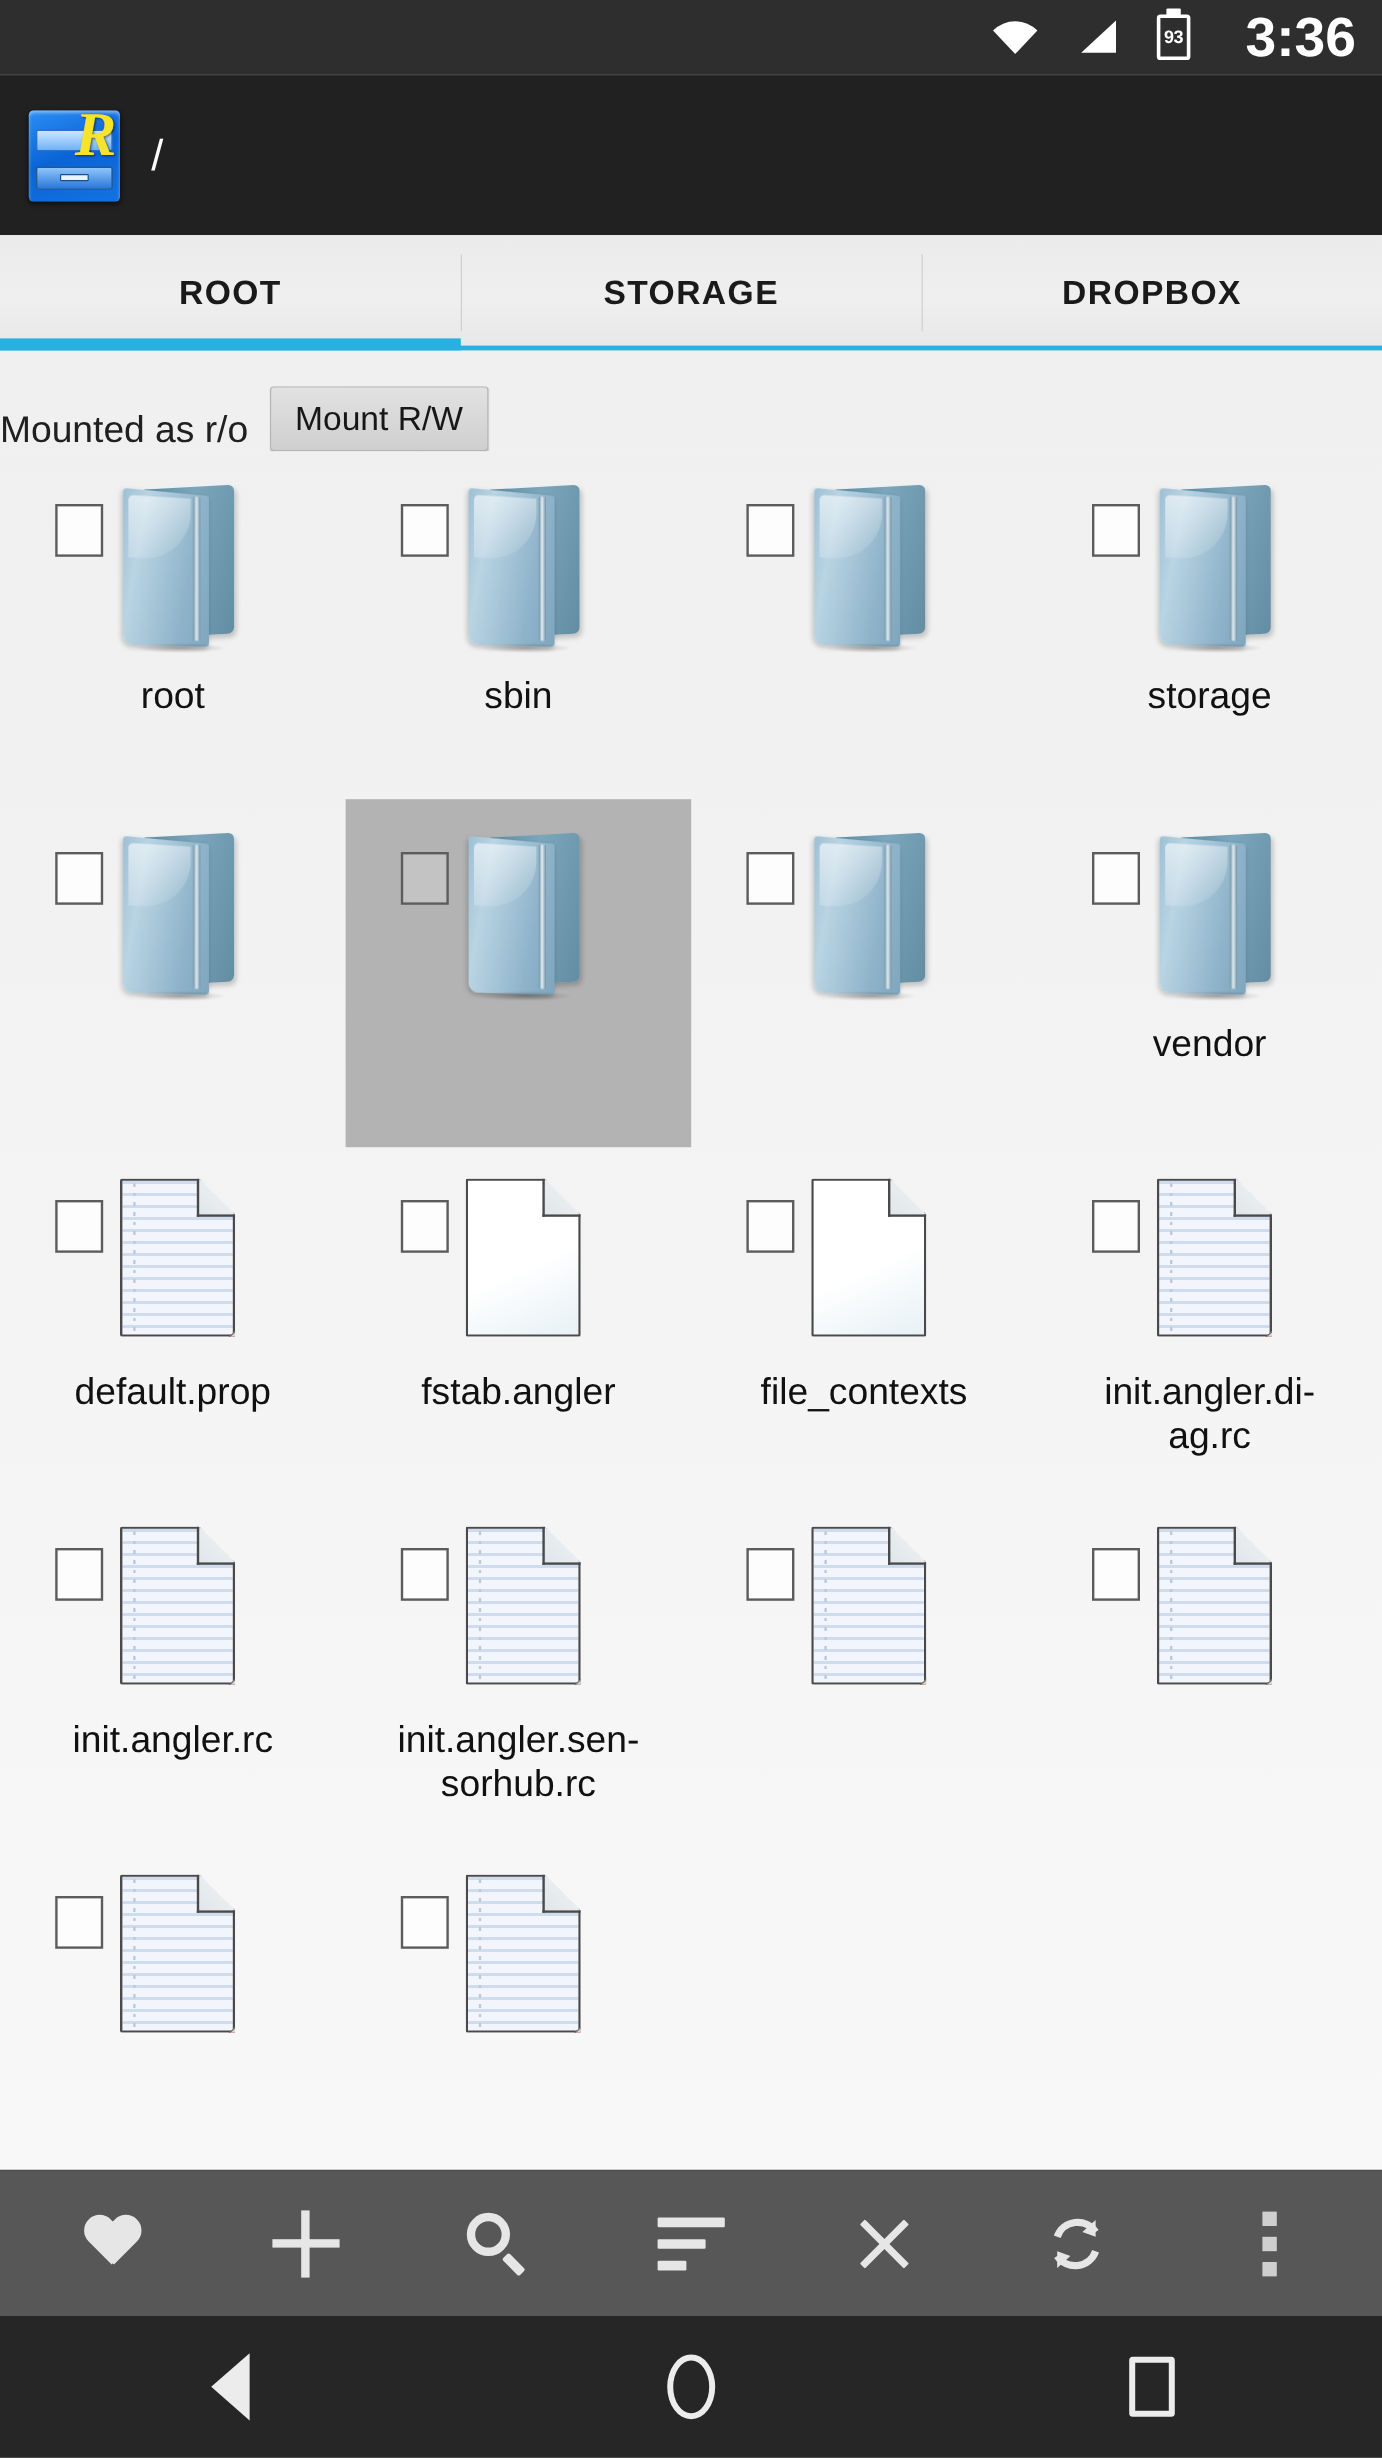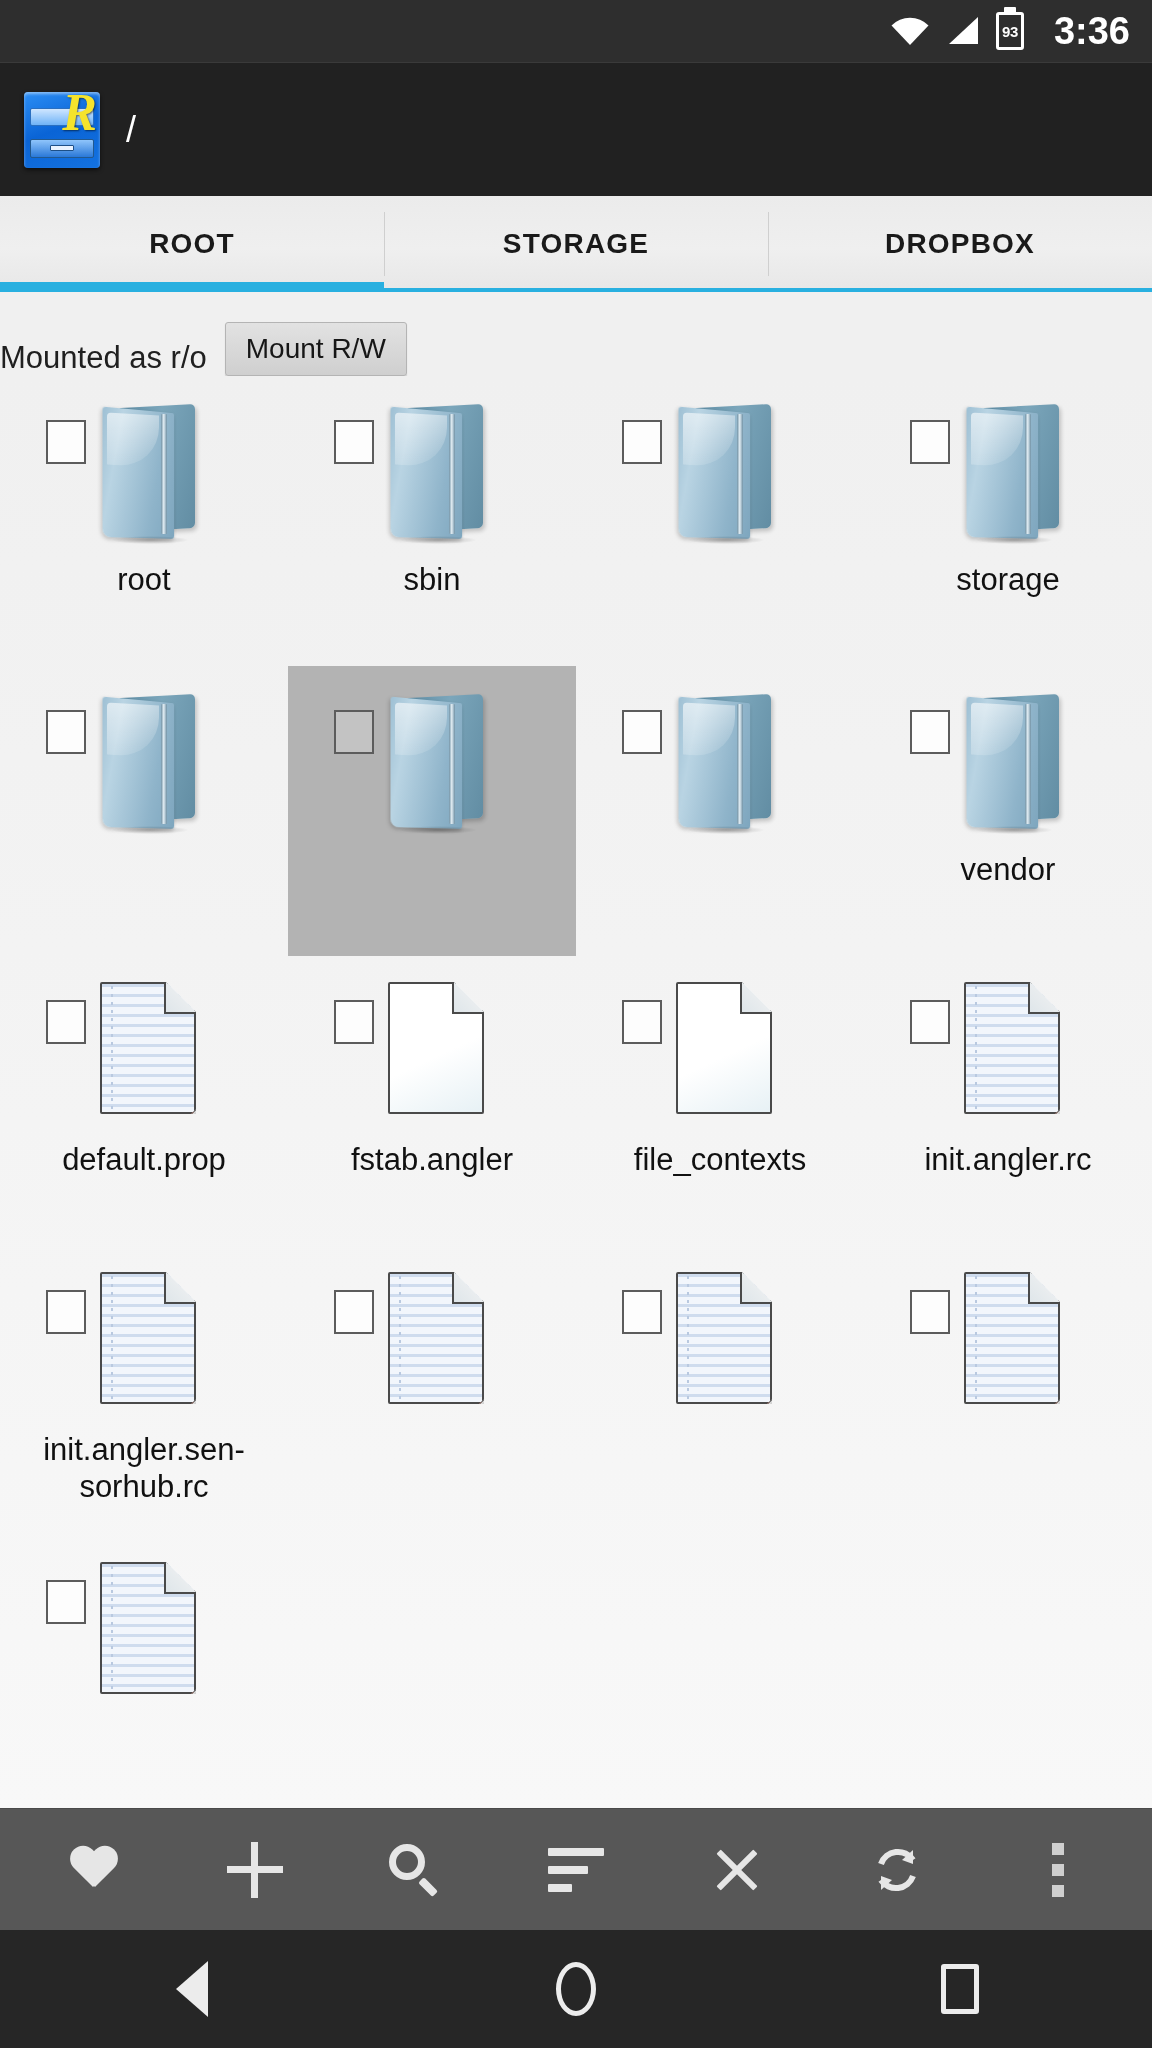--- a/index.html
+++ b/index.html
@@ -16,40 +16,40 @@
     background:#f4f4f4;
   }
 
   
   .statusbar {
     height:62px; flex:0 0 62px;
     background:#2e2e2e;
     display:flex; align-items:center; justify-content:flex-end;
     padding-right:22px;
   }
-  .sb-icons { display:flex; align-items:center; gap:16px; }
+  .sb-icons { display:flex; align-items:center; gap:32px; }
   .wifi-ic { width:40px; height:30px; position:relative; }
   .signal-ic { width:34px; height:30px; }
   .batt-ic {
     width:28px; height:38px;
     border:3px solid #fff; border-radius:3px;
     position:relative;
     display:flex; align-items:center; justify-content:center;
   }
   .batt-ic::before {
     content:""; position:absolute; top:-8px; left:50%;
     transform:translateX(-50%);
     width:12px; height:6px; background:#fff; border-radius:1px 1px 0 0;
   }
   .batt-num {
     font-size:15px; font-weight:bold; color:#fff; line-height:1;
     letter-spacing:-0.5px;
   }
   .sb-clock {
-    color:#fff; font-size:38px; font-weight:bold;
+    color:#fff; font-size:46px; font-weight:bold;
     margin-left:14px; letter-spacing:0px;
   }
 
   
   .appbar {
     height:134px; flex:0 0 134px;
     background:#212121;
     display:flex; align-items:center;
     padding-left:24px;
     border-top:1px solid #3a3a3a;
@@ -579,20 +579,36 @@
                 <span class="marginline"></span>
                 <span class="fold"></span>
                 <span class="pencil">
                   <span class="tip"></span>
                   <span class="lead"></span>
                   <span class="body"></span>
                   <span class="eraser"></span>
                 </span>
               </span>
             </div>
+            <div class="itemlabel">init.angler.di-<br>ag.rc</div>
+          </div>
+          <div class="cell">
+            <div class="iconrow">
+              <span class="chk"></span>
+              <span class="page lined corner-clip">
+                <span class="marginline"></span>
+                <span class="fold"></span>
+                <span class="pencil">
+                  <span class="tip"></span>
+                  <span class="lead"></span>
+                  <span class="body"></span>
+                  <span class="eraser"></span>
+                </span>
+              </span>
+            </div>
             <div class="itemlabel">init.angler.rc</div>
           </div>
           <div class="cell">
             <div class="iconrow">
               <span class="chk"></span>
               <span class="page lined corner-clip">
                 <span class="marginline"></span>
                 <span class="fold"></span>
                 <span class="pencil">
                   <span class="tip"></span>

